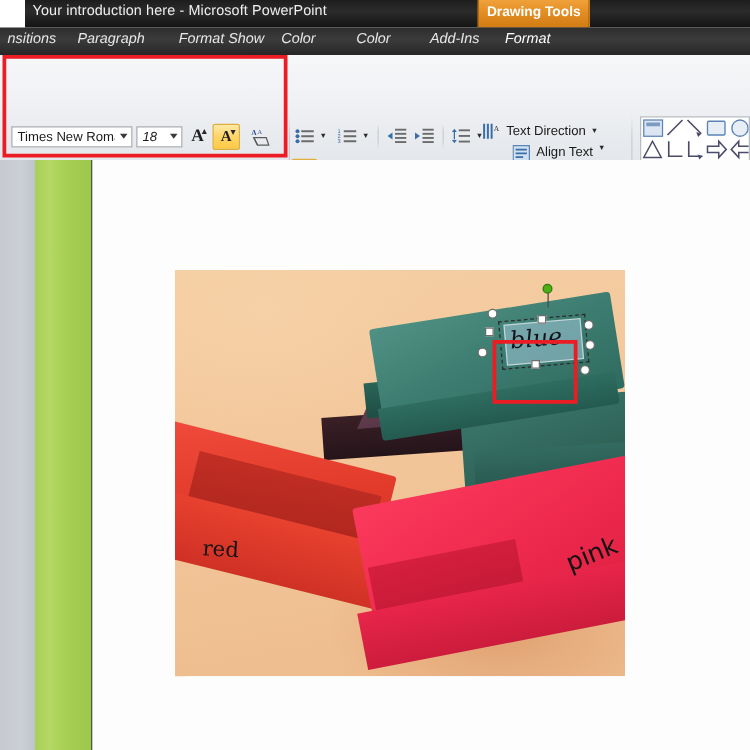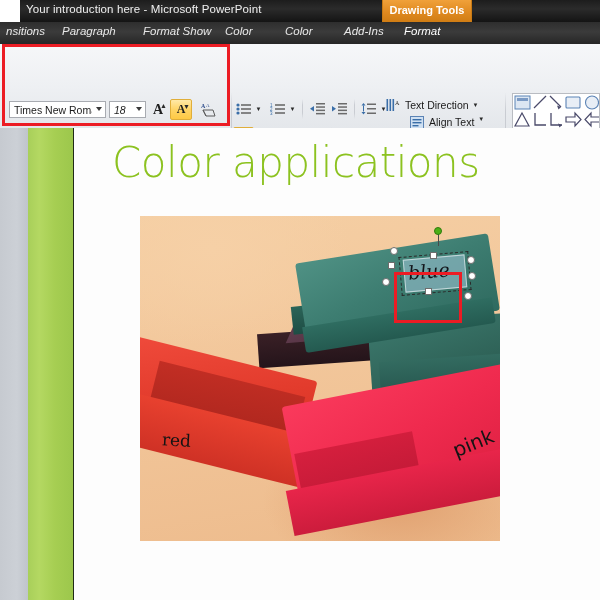--- a/index.html
+++ b/index.html
@@ -526,21 +526,20 @@
         <path d="M72 36 c3 0 2 5 4 6 c-2 1 -1 6 -4 6" fill="none" stroke="#4a4a6a" stroke-width="1.2"></path>
       </svg>
     </div>
   </div>
 
   <div class="workspace">
     <div class="leftpane"></div>
     <div class="greenbar"></div>
 
     <div class="slide">
-      <div class="slide-title">Color applications</div>
 
       <div class="photo">
         <div class="ph-bg"></div>
 
         <div class="shape dark-gap"></div>
         <div class="shape purple-lid"></div>
 
         <div class="shape teal-base"></div>
         <div class="shape teal-base2"></div>
         <div class="shape teal-inner"></div>

